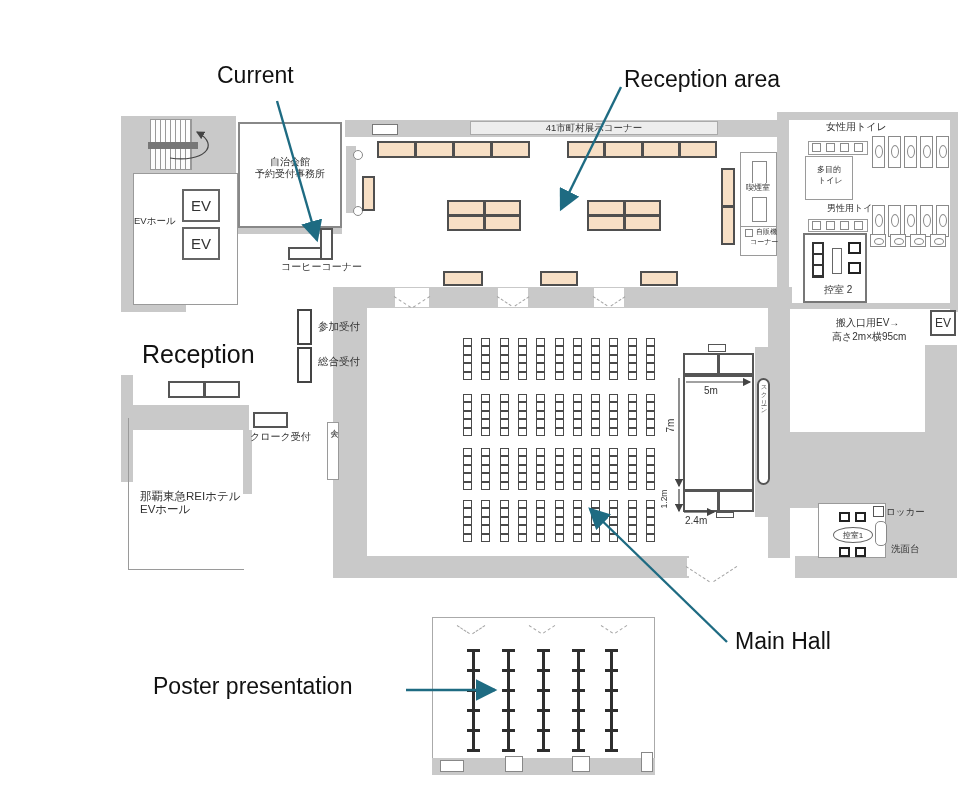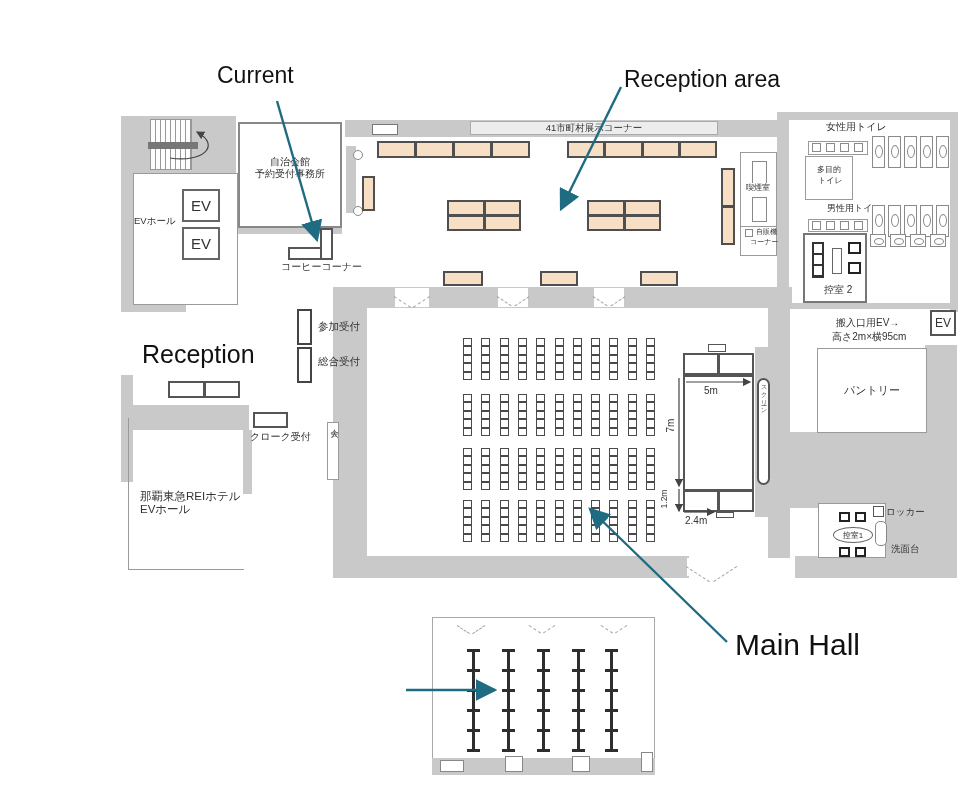--- a/index.html
+++ b/index.html
@@ -219,23 +219,20 @@
     <div class="abs" style="left:848px;top:242px;width:13px;height:12px;border:2.5px solid #222;background:#fff"></div>
     <div class="abs" style="left:848px;top:262px;width:13px;height:12px;border:2.5px solid #222;background:#fff"></div>
     <div class="t jp" style="left:824px;top:284px">控室 2</div>
 
     <div class="desk" style="left:930px;top:310px;width:26px;height:26px;display:flex;align-items:center;justify-content:center;font-size:12px;color:#333">
         <span>EV</span>
       </div>
     <div class="t jp" style="left:836px;top:317px">搬入口用EV→</div>
     <div class="t jp" style="left:832px;top:331px">高さ2m×横95cm</div>
 
-    <div class="room" style="left:817px;top:348px;width:110px;height:85px;border-width:1.5px;display:flex;align-items:center;justify-content:center">
-      <span class="jp" style="font-size:11px">パントリー</span>
-    </div>
 
     <div class="room" style="left:818px;top:503px;width:68px;height:55px"></div>
     <div class="abs" style="left:833px;top:527px;width:40px;height:16px;border:1px solid #666;border-radius:50%;background:#fff;display:flex;align-items:center;justify-content:center">
       <span class="jp" style="font-size:8px">控室1</span>
     </div>
     <div class="abs" style="left:839px;top:512px;width:11px;height:10px;border:2.5px solid #222;background:#fff"></div>
     <div class="abs" style="left:855px;top:512px;width:11px;height:10px;border:2.5px solid #222;background:#fff"></div>
     <div class="abs" style="left:839px;top:547px;width:11px;height:10px;border:2.5px solid #222;background:#fff"></div>
     <div class="abs" style="left:855px;top:547px;width:11px;height:10px;border:2.5px solid #222;background:#fff"></div>
     <div class="desk" style="left:873px;top:506px;width:11px;height:11px;border-width:1.5px"></div>
@@ -380,14 +377,15 @@
     <path class="d-line" d="M 170,158 C 202,163 222,146 197,132" stroke-width="1.5" marker-end="url(#dh)"></path>
     <line class="d-line" x1="686" y1="382" x2="750" y2="382" marker-end="url(#dh)"></line>
     <line class="d-line" x1="679" y1="378" x2="679" y2="486" marker-end="url(#dh)"></line>
     <line class="d-line" x1="679" y1="489" x2="679" y2="511" marker-end="url(#dh)"></line>
     <line class="d-line" x1="684" y1="512" x2="714" y2="512" marker-end="url(#dh)"></line>
   </svg>
 
   <div class="ann" style="left:217px;top:62px">Current</div>
   <div class="ann" style="left:624px;top:66px">Reception area</div>
   <div class="ann" style="left:142px;top:340px;font-size:25px">Reception</div>
-  <div class="ann" style="left:735px;top:628px;font-size:30px">Main Hall</div>
+  <div class="ann" style="left:735px;top:628px;font-size:23px">Main Hall</div>
+  <div class="ann" style="left:153px;top:673px">Poster presentation</div>
 </div>
 
 </body></html>

